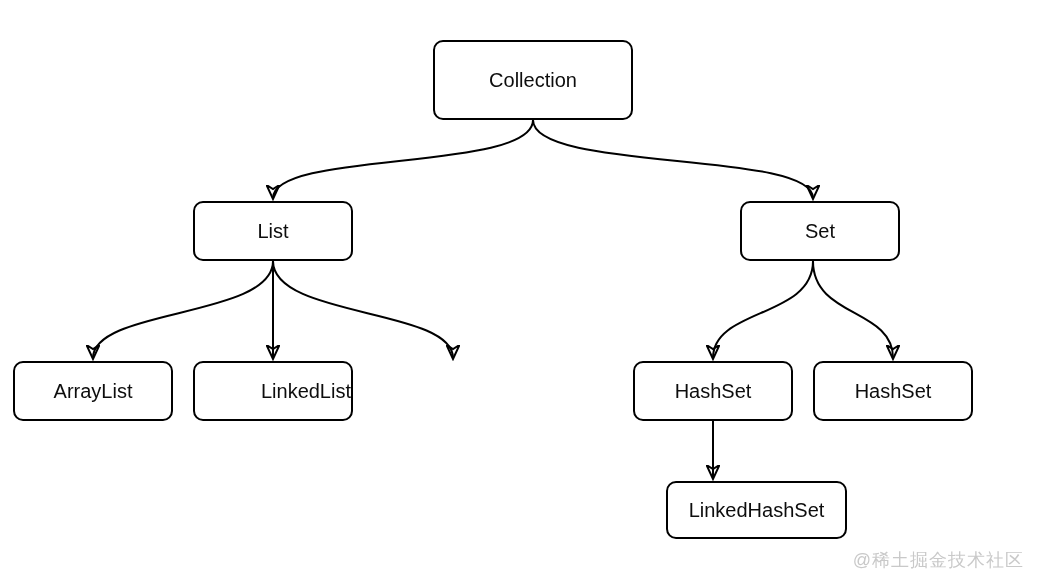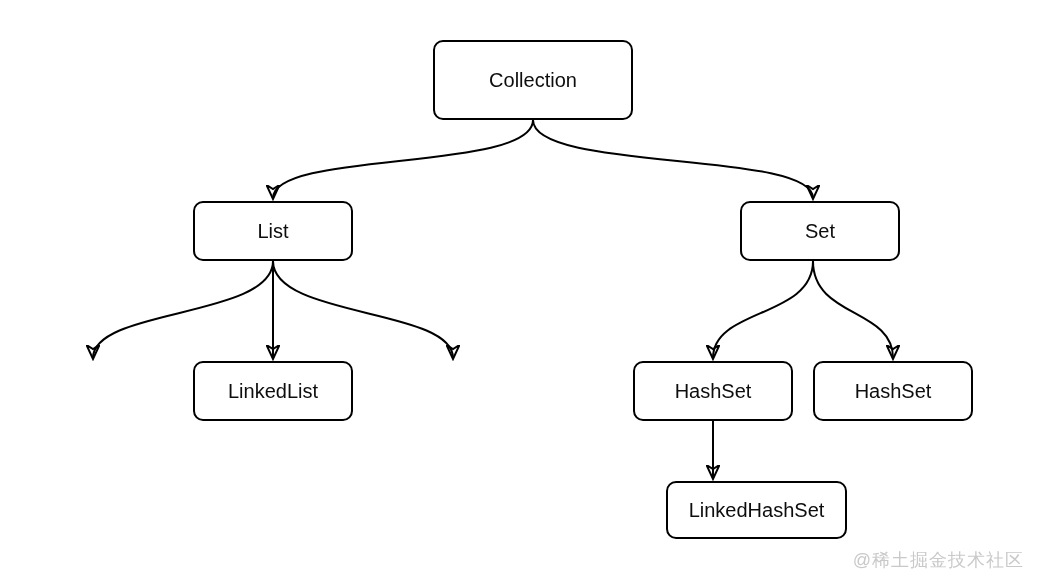--- a/index.html
+++ b/index.html
@@ -66,22 +66,25 @@
   </div>
 
   <div class="node" style="left:193px;top:201px;width:160px;height:60px;">
     <span>List</span>
   </div>
 
   <div class="node" style="left:733px;top:201px;width:160px;height:60px;margin-left:7px;">
     <span>Set</span>
   </div>
 
+  <div class="node" style="left:13px;top:361px;width:160px;height:60px;">
+    <span>ArrayList</span>
+  </div>
 
-  <div class="node" style="left:193px;top:361px;width:160px;height:60px;">
+  <div class="node" style="left:193px;top:361px;width:160px;height:60px;justify-content:flex-end;">
     <span>LinkedList</span>
   </div>
 
 
   <div class="node" style="left:633px;top:361px;width:160px;height:60px;">
     <span>HashSet</span>
   </div>
 
   <div class="node" style="left:813px;top:361px;width:160px;height:60px;">
     <span>HashSet</span>

